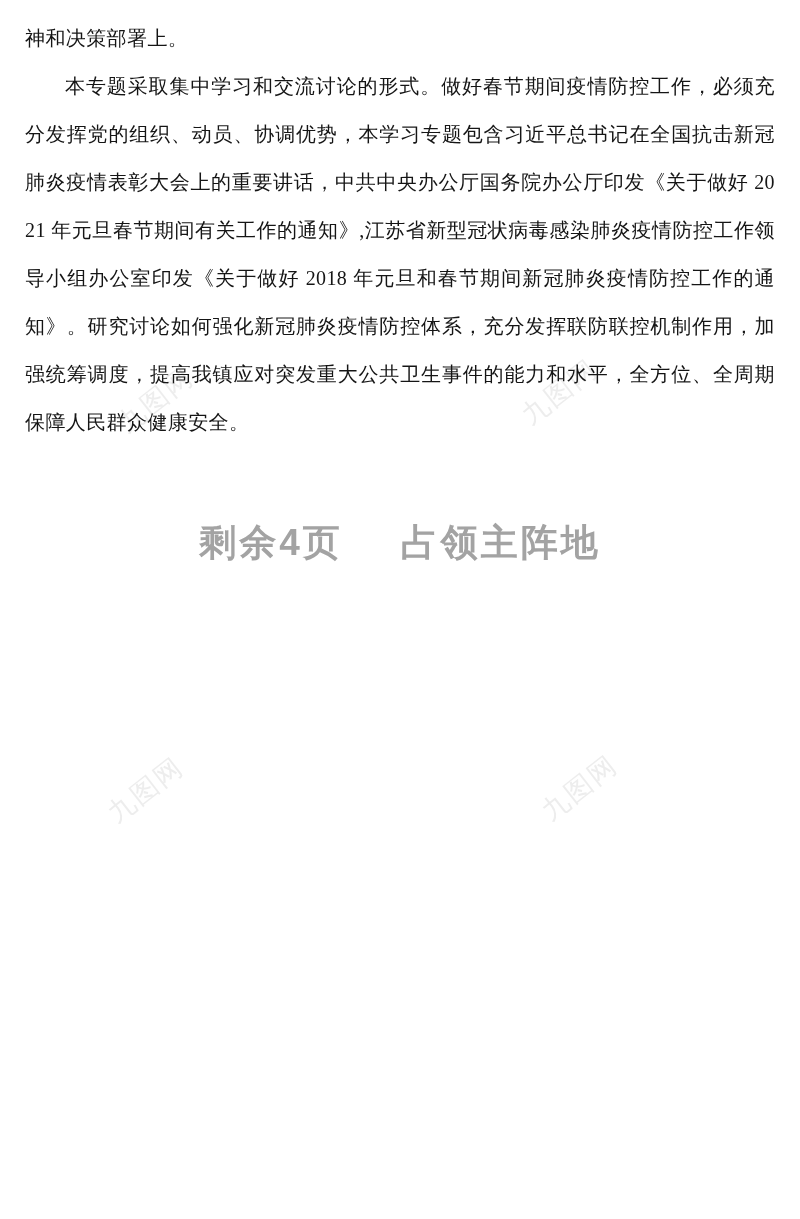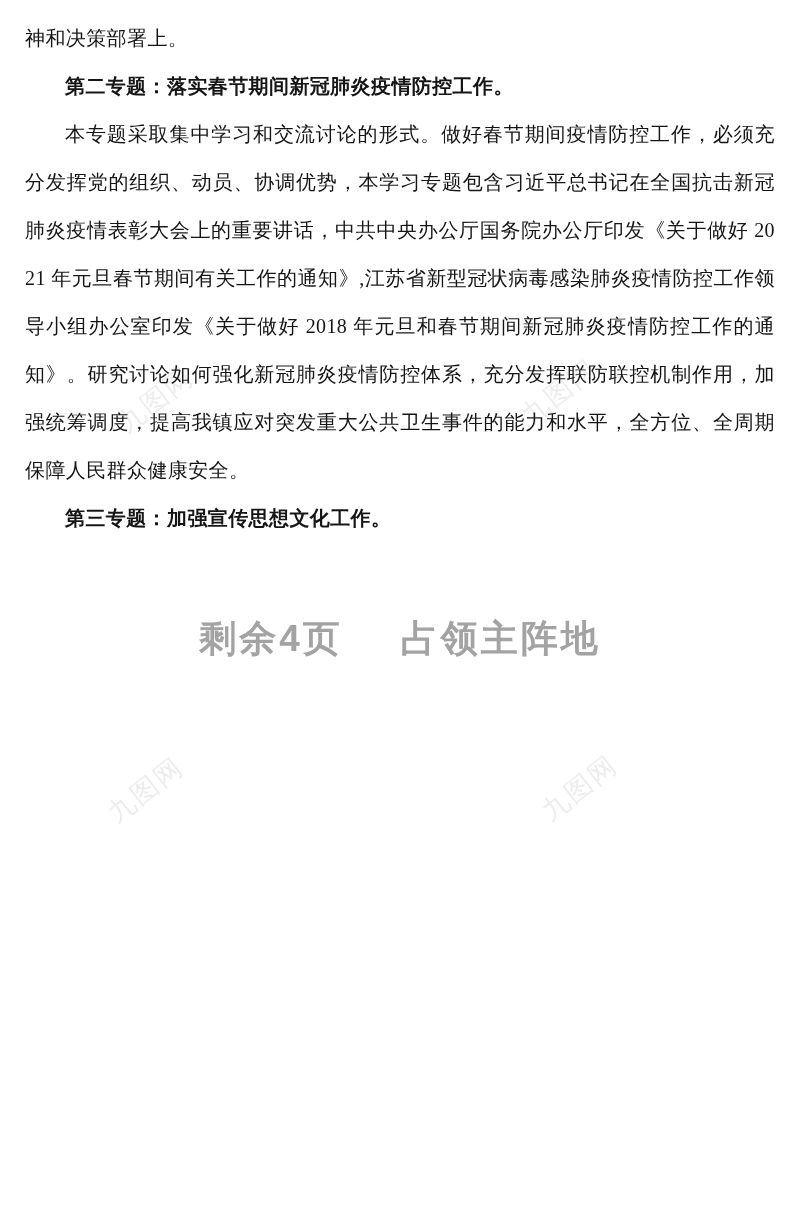--- a/index.html
+++ b/index.html
@@ -64,25 +64,23 @@
   <span class="wm wm4">九图网</span>
 
   <div class="content">
 
     <div class="clip">
       <p class="para">想和行动统一到党中央决策部署上来，落实到贯彻全会精神和会议精</p>
     </div>
 
     <p class="para">神和决策部署上。</p>
 
-    <p class="para heading">第二专题：落实春节期间新冠肺炎疫情防控工作。</p>
 
     <p class="para indent">本专题采取集中学习和交流讨论的形式。做好春节期间疫情防控工作，必须充分发挥党的组织、动员、协调优势，本学习专题包含习近平总书记在全国抗击新冠肺炎疫情表彰大会上的重要讲话，中共中央办公厅国务院办公厅印发《关于做好 2021 年元旦春节期间有关工作的通知》,江苏省新型冠状病毒感染肺炎疫情防控工作领导小组办公室印发《关于做好 2018 年元旦和春节期间新冠肺炎疫情防控工作的通知》。研究讨论如何强化新冠肺炎疫情防控体系，充分发挥联防联控机制作用，加强统筹调度，提高我镇应对突发重大公共卫生事件的能力和水平，全方位、全周期保障人民群众健康安全。</p>
 
-    <p class="para heading">第三专题：加强宣传思想文化工作。</p>
 
 
 
     <div class="footer">
       <span>剩余4页</span>
       <span>占领主阵地</span>
     </div>
 
   </div>
 </div>

